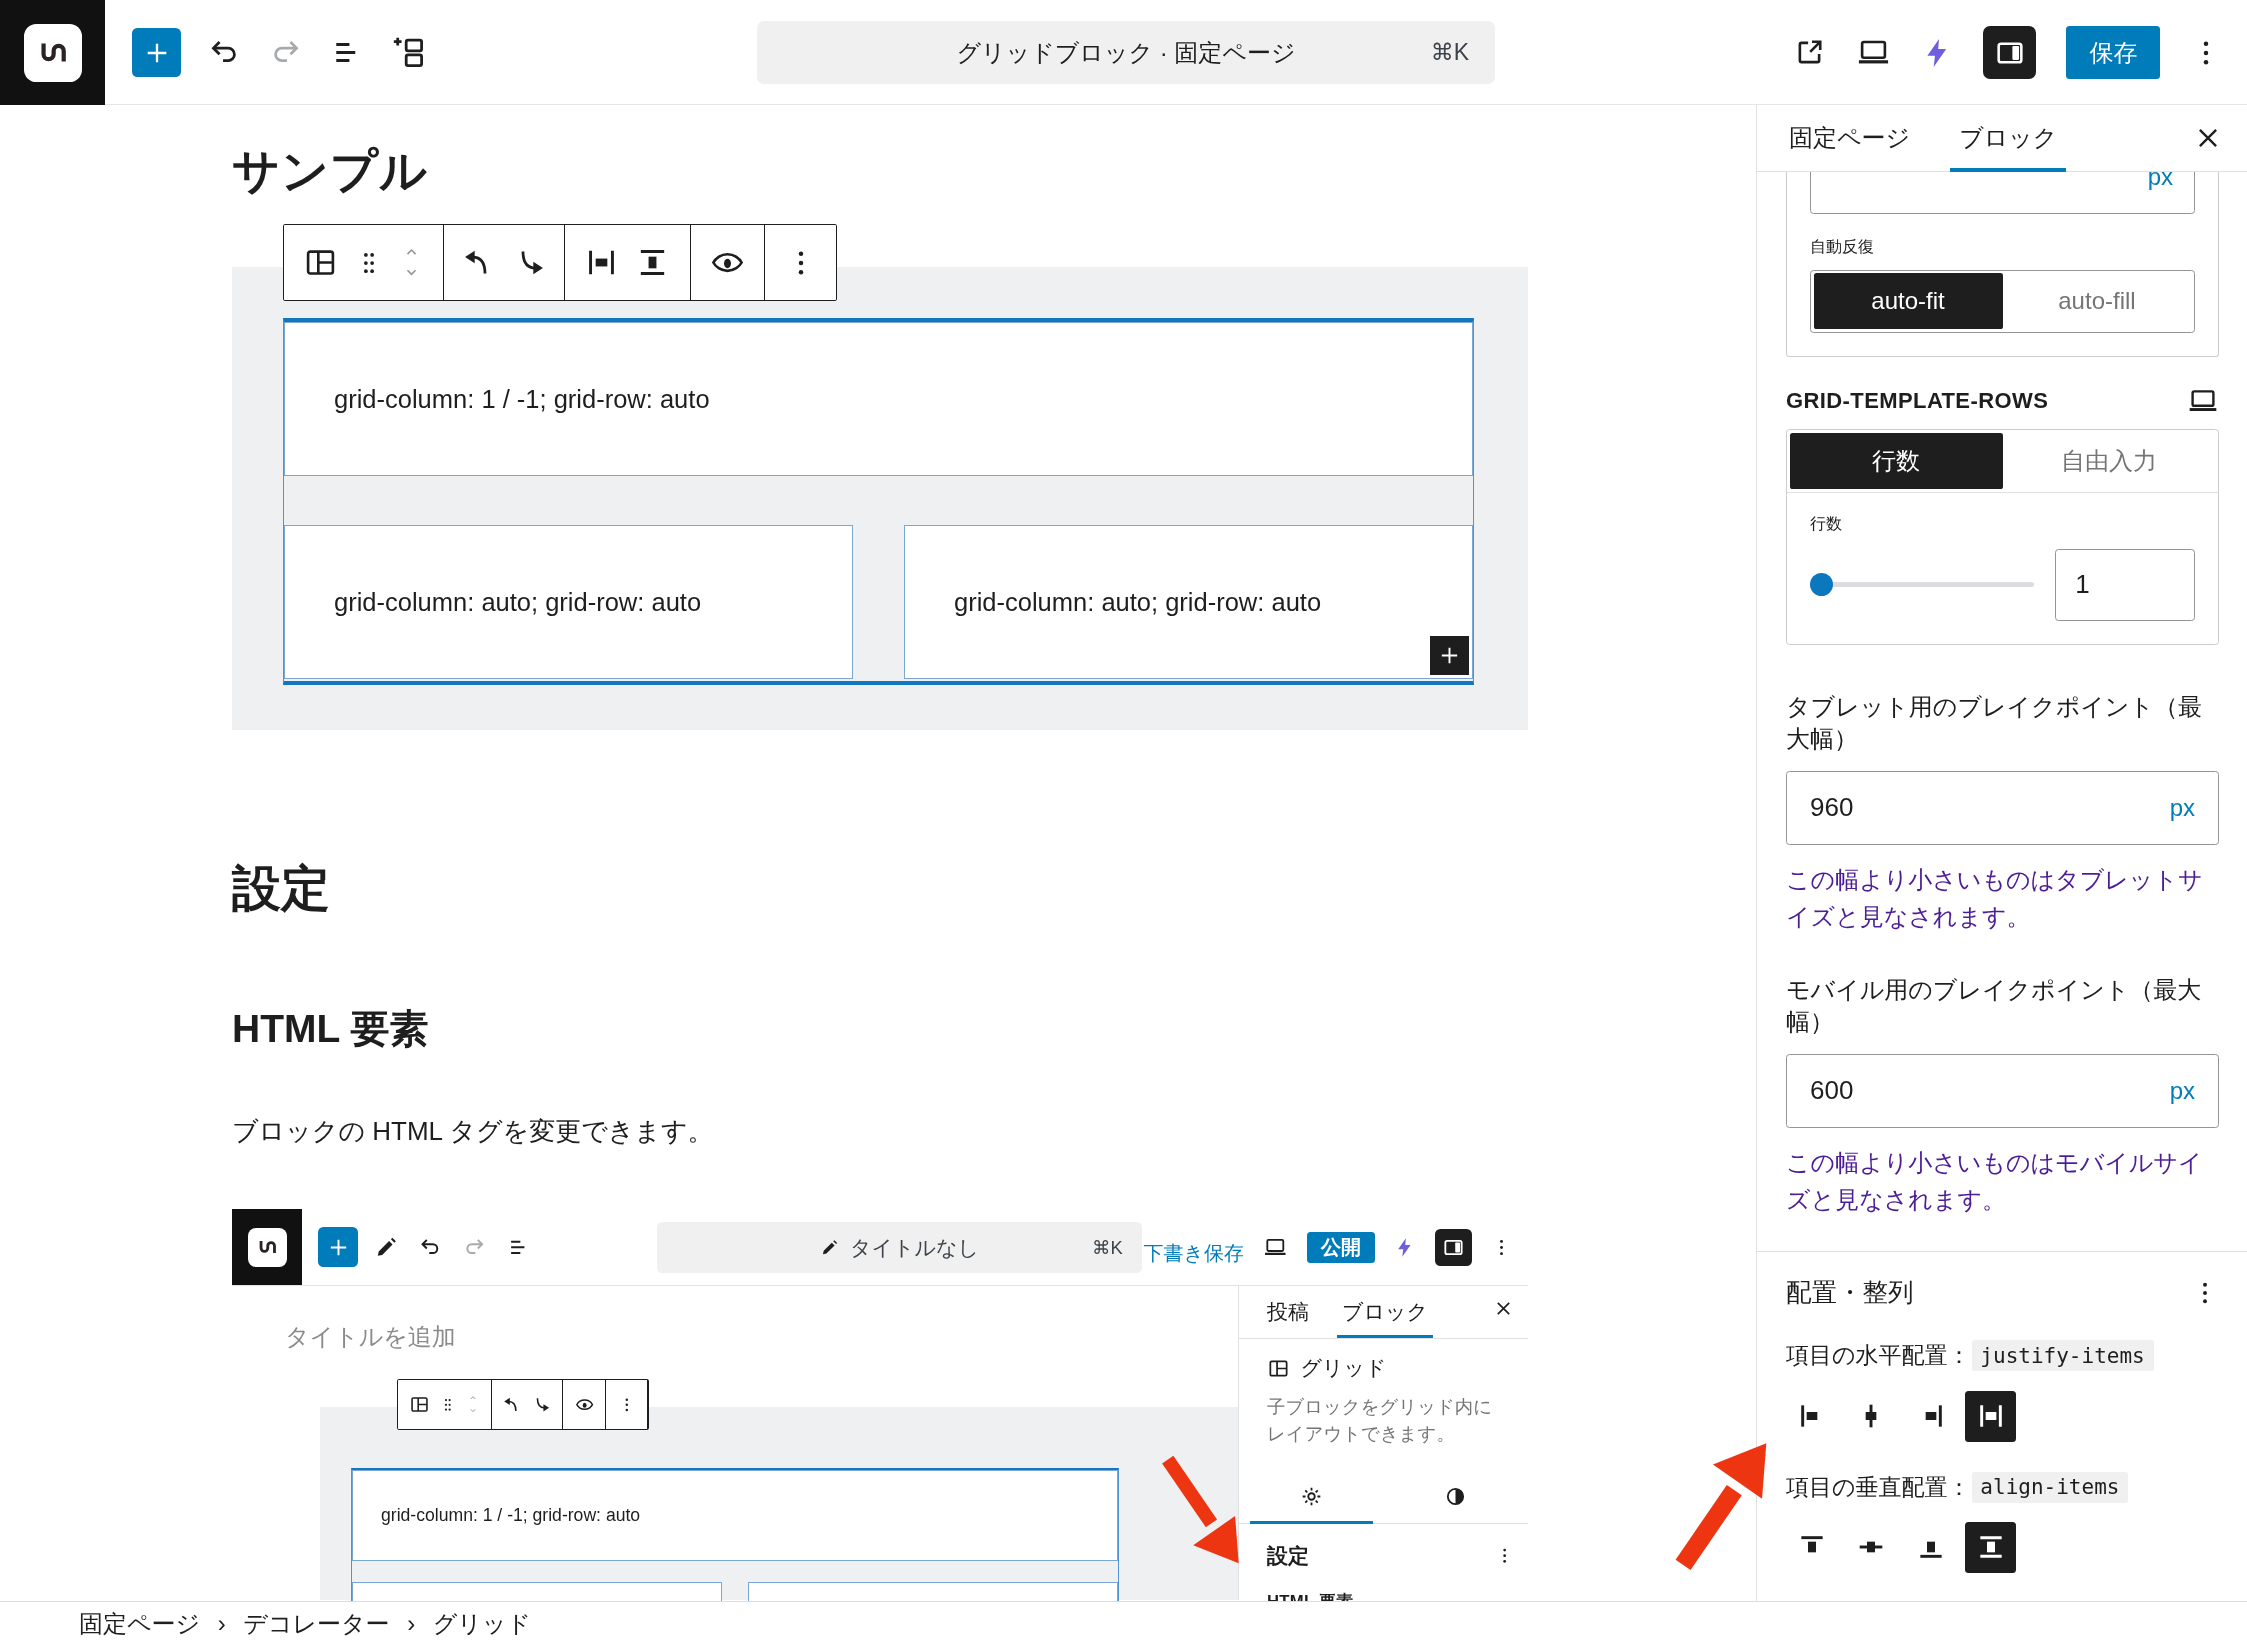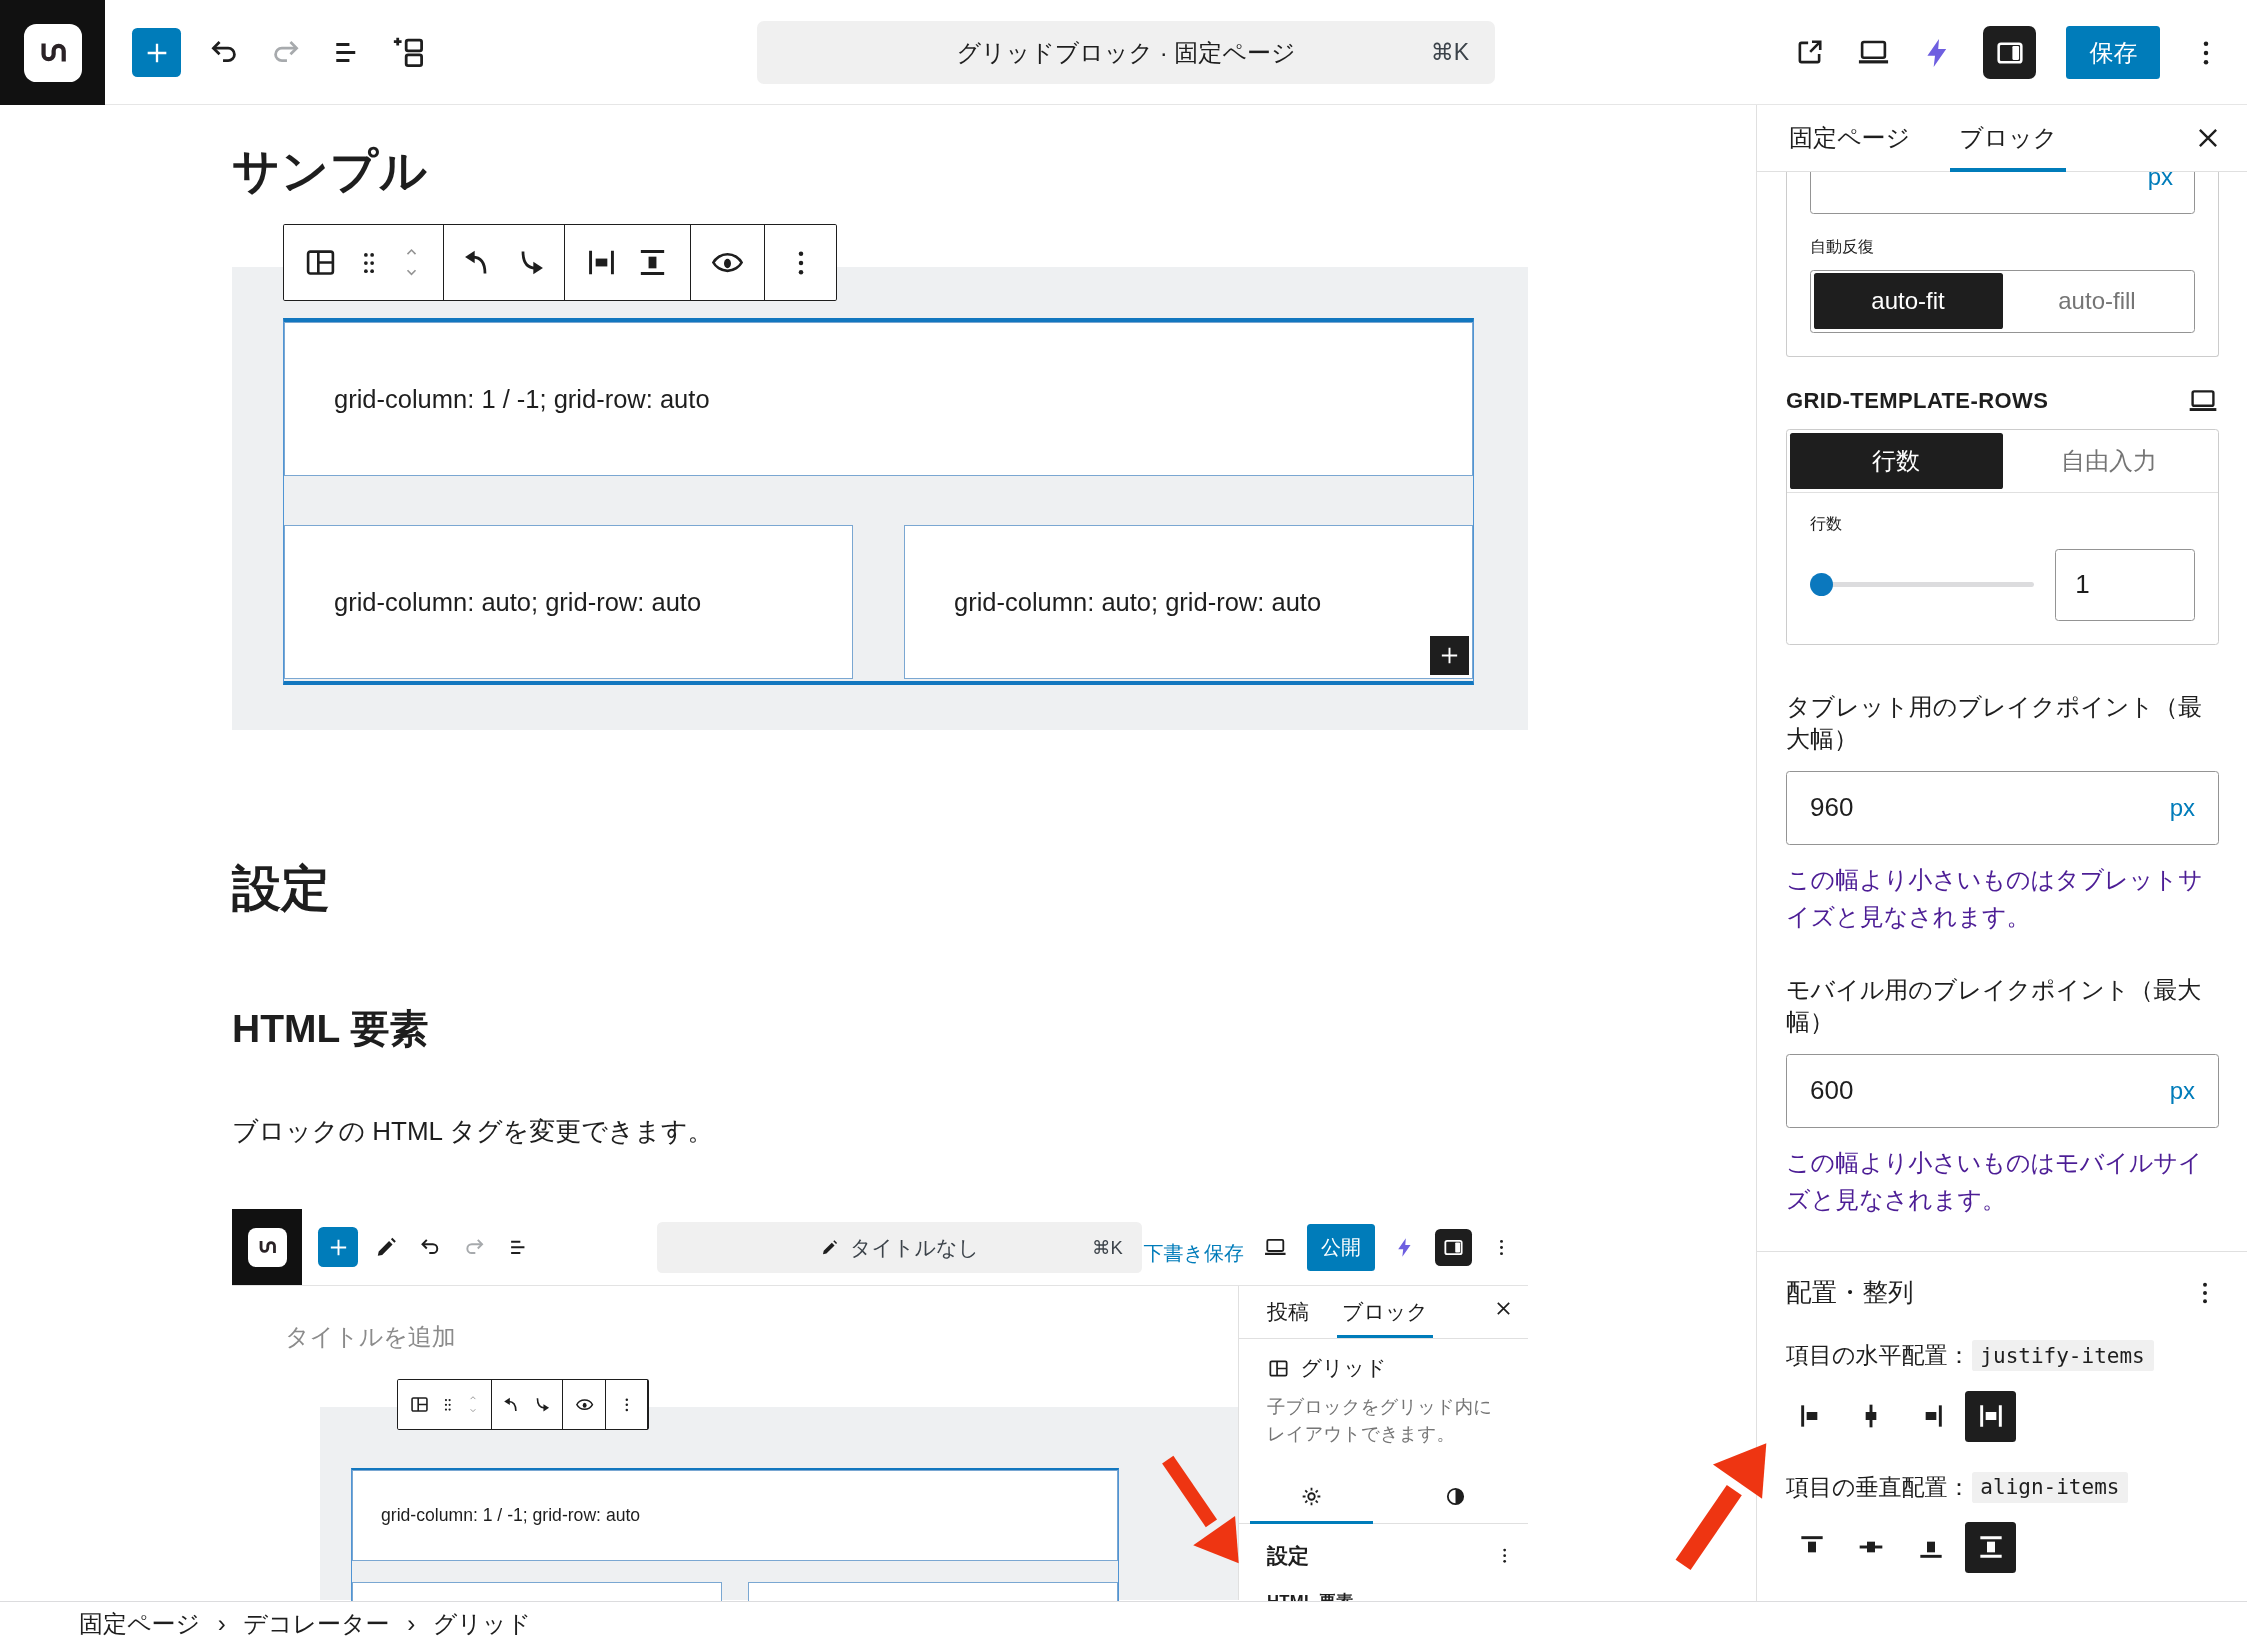--- a/index.html
+++ b/index.html
@@ -45,21 +45,21 @@
   .shot-topbar { position:absolute; left:0; top:0; width:100%; height:77px; background:#fff; border-bottom:0.9px solid #e3e3e3; }
   .shot-logo { position:absolute; left:0; top:0; width:70px; height:76px; background:#111; display:flex; align-items:center; justify-content:center; }
   .shot-logo-inner { width:39px; height:39px; background:#fff; border-radius:8px; display:flex; align-items:center; justify-content:center; color:#2a2226; }
   .shot-plus { position:absolute; left:86px; top:18.4px; width:40px; height:40px; border-radius:5.3px; background:#007cba; color:#fff; border:none; display:flex; align-items:center; justify-content:center; cursor:pointer; }
   .shot-tools { position:absolute; left:142px; top:0; height:76px; display:flex; align-items:center; gap:19.3px; }
   .shot-pill { position:absolute; left:425px; top:13px; width:485px; height:51px; background:#f0f0f0; border-radius:5.3px; display:flex; align-items:center; justify-content:center; gap:10.5px; cursor:pointer; }
   .shot-pill .t { font-size:21px; color:#3c434a; }
   .shot-pill .k { position:absolute; right:19.3px; font-size:18.4px; color:#3c434a; }
   .shot-right { position:absolute; right:16px; top:0; height:76px; display:flex; align-items:center; gap:19.3px; }
   .draft-link { font-size:20px; color:#007cba; background:none; border:none; font-family:inherit; cursor:pointer;margin-top:12px; }
-  .publish-btn { height:47px; padding:0 14px; background:#007cba; color:#fff; border:none; border-radius:3.5px; font-size:20px; font-family:inherit; cursor:pointer; }
+  .publish-btn { height:31px; padding:0 14px; background:#007cba; color:#fff; border:none; border-radius:3.5px; font-size:20px; font-family:inherit; cursor:pointer;font-weight:bold; }
   .shot-toggle { width:37px; height:37px; border-radius:5.3px; background:#1e1e1e; color:#fff; border:none; display:flex; align-items:center; justify-content:center; cursor:pointer; }
   .add-title { position:absolute; left:53px; top:112px; font-size:24px; color:#8b8b8b; }
   .shot-btoolbar { position:absolute; left:165px; top:170px; height:51px; display:flex; background:#fff; border:0.9px solid #1e1e1e; border-radius:1.8px; z-index:4; }
   .shot-btoolbar .bt-seg { border-right:0.9px solid #1e1e1e; padding:0 11.4px; gap:8.8px; }
   .shot-gray { position:absolute; left:88px; top:198px; width:918px; height:193px; background:#eef0f2; }
   .sgrid { position:absolute; left:31px; top:61px; width:768px; border-left:0.9px solid #4f94d4; border-right:0.9px solid #4f94d4; border-top:2.6px solid #1277bf; }
   .sgcell { background:#fff; border:0.9px solid #7aa7d2; display:flex; align-items:center; font-size:17.6px; padding-left:28px; }
   .scell-full { height:91px; }
   .sgrid-row { display:flex; gap:26px; margin-top:21px; height:21px; }
   .sgrid-row .sgcell { flex:1; }

